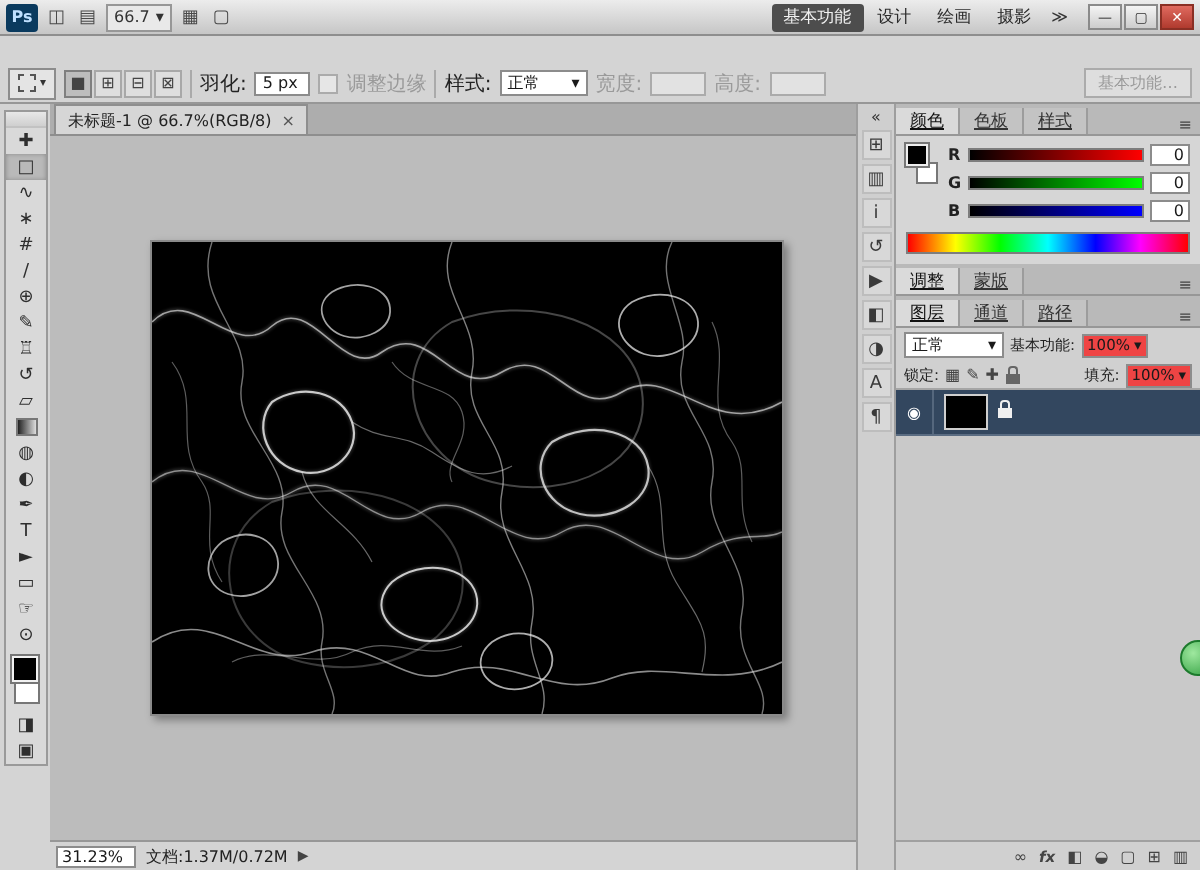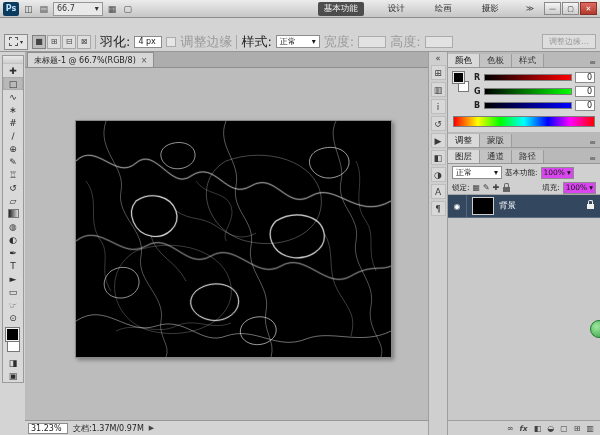--- a/index.html
+++ b/index.html
@@ -6,22 +6,22 @@
   .app{position:relative;width:600px;height:435px;overflow:hidden;background:#d4d4d4;
        font-family:"DejaVu Sans","Liberation Sans",sans-serif;font-size:9px;color:#1a1a1a;
        -webkit-font-smoothing:antialiased;}
   
   .titlebar{position:absolute;top:0;left:0;right:0;height:18px;background:linear-gradient(#ececec,#c6c6c6);
             border-bottom:1px solid #8e8e8e;display:flex;align-items:center;gap:3px;padding:0 3px;box-sizing:border-box;}
   .pslogo{width:16px;height:14px;background:#0a3a5e;color:#bfe0ff;font-size:8px;font-weight:bold;
           display:flex;align-items:center;justify-content:center;border-radius:2px;flex:none;}
   .tb-icon{font-size:9px;color:#4a4a4a;padding:0 2px;flex:none;}
   .zoombox{background:#e9e9e9;border:1px solid #979797;padding:0 3px;font-size:8px;height:12px;
-           display:flex;align-items:center;gap:20px;color:#333;flex:none;}
-  .ws-wrap{margin-left:auto;display:flex;align-items:center;gap:18px;}
+           display:flex;align-items:center;gap:3px;color:#333;flex:none;}
+  .ws-wrap{margin-left:auto;display:flex;align-items:center;gap:1px;}
   .ws{padding:1px 6px;font-size:8.5px;color:#2a2a2a;}
   .ws.active{background:#4d4d4d;color:#f0f0f0;border-radius:2px;}
   .ws-overflow{font-size:8px;color:#333;padding:0 3px;}
   .winbtns{display:flex;gap:1px;margin-left:4px;}
   .winbtn{width:17px;height:13px;border:1px solid #8a8a8a;background:linear-gradient(#f4f4f4,#cdcdcd);
           font-size:7px;display:flex;align-items:center;justify-content:center;color:#333;box-sizing:border-box;}
   .winbtn.close{background:linear-gradient(#e06a5f,#b03a2e);color:#fff;border-color:#8a2f24;}
   
   .menubar{position:absolute;top:18px;left:0;right:0;height:14px;background:#d6d6d6;display:flex;
            align-items:center;padding:0 4px;border-bottom:1px solid #bdbdbd;box-sizing:border-box;}
@@ -29,21 +29,21 @@
   
   .optionsbar{position:absolute;top:32px;left:0;right:0;height:20px;background:#d4d4d4;border-bottom:1px solid #979797;
               display:flex;align-items:center;gap:4px;padding:0 4px;box-sizing:border-box;}
   .preset-chip{width:22px;height:14px;border:1px solid #8c8c8c;background:#e4e4e4;display:flex;align-items:center;
                justify-content:center;gap:2px;font-size:6px;color:#333;}
   .dashed-sq{width:7px;height:7px;border:1px dashed #555;}
   .selmode{display:flex;gap:1px;}
   .selmode span{width:14px;height:14px;border:1px solid #a8a8a8;background:#dedede;display:flex;align-items:center;
                 justify-content:center;font-size:8px;color:#444;box-sizing:border-box;}
   .selmode span.active{background:#bdbdbd;border-color:#7f7f7f;}
-  .opt-label{font-size:13px;color:#222;}
+  .opt-label{font-size:10px;color:#222;}
   .opt-label.dim{color:#9a9a9a;}
   .opt-input{width:28px;height:12px;border:1px solid #8c8c8c;background:#fff;font-size:8px;display:flex;
              align-items:center;padding:0 3px;box-sizing:border-box;}
   .opt-input.dim{background:#e2e2e2;color:#9a9a9a;border-color:#ababab;}
   .opt-select{min-width:44px;height:13px;border:1px solid #8c8c8c;background:#fff;font-size:8px;display:flex;
               align-items:center;justify-content:space-between;padding:0 3px;box-sizing:border-box;}
   .checkbox{width:8px;height:8px;border:1px solid #ababab;background:#e6e6e6;}
   .vsep{width:1px;height:14px;background:#aaa;}
   .refine-btn{margin-left:auto;border:1px solid #ababab;background:#dedede;color:#9a9a9a;font-size:8px;
               padding:1px 6px;}
@@ -78,21 +78,21 @@
   .dockstrip{position:absolute;left:428px;top:52px;width:19px;bottom:0;background:#cfcfcf;border-left:1px solid #9e9e9e;
              display:flex;flex-direction:column;align-items:center;box-sizing:border-box;}
   .dock-collapse{height:12px;font-size:8px;color:#333;display:flex;align-items:center;}
   .dock-icon{width:15px;height:15px;margin:1px 0;display:flex;align-items:center;justify-content:center;
              font-size:9px;color:#3a3a3a;border:1px solid #bdbdbd;background:#d8d8d8;box-sizing:border-box;}
   
   .paneldock{position:absolute;left:447px;top:52px;right:0;bottom:0;background:#d0d0d0;border-left:1px solid #9e9e9e;
              display:flex;flex-direction:column;box-sizing:border-box;}
   .pgroup-header{display:flex;align-items:flex-end;height:15px;background:#b9b9b9;border-bottom:1px solid #979797;flex:none;}
   .ptab{padding:1px 7px 1px;font-size:8.5px;background:#c3c3c3;border-right:1px solid #9c9c9c;color:#333;height:13px;
-        box-sizing:border-box;display:flex;align-items:center;}
+        box-sizing:border-box;display:flex;align-items:center;text-decoration:underline;}
   .ptab.active{background:#dadada;color:#111;}
   .pmenu{margin-left:auto;padding:0 4px;font-size:8px;color:#444;}
   .color-body{padding:4px 5px 5px;background:#d6d6d6;flex:none;display:flex;gap:5px;}
   .mini-swatches{position:relative;width:16px;height:24px;flex:none;}
   .mini-fg{position:absolute;left:0;top:0;width:9px;height:9px;background:#000;border:1px solid #eee;outline:1px solid #777;z-index:2;}
   .mini-bg{position:absolute;right:0;bottom:4px;width:9px;height:9px;background:#fff;border:1px solid #777;}
   .sliders{flex:1;display:flex;flex-direction:column;gap:3px;}
   .chan-row{display:flex;align-items:center;gap:3px;}
   .chan-label{width:7px;font-size:8px;font-weight:bold;color:#222;}
   .chan-track{flex:1;height:7px;border:1px solid #7d7d7d;box-sizing:border-box;}
@@ -102,21 +102,21 @@
   .chan-value{width:20px;height:11px;background:#fff;border:1px solid #8c8c8c;font-size:8px;display:flex;
               align-items:center;justify-content:flex-end;padding:0 2px;box-sizing:border-box;}
   .spectrum-wrap{padding:0 5px 5px;background:#d6d6d6;flex:none;}
   .spectrum{height:9px;border:1px solid #7d7d7d;
             background:linear-gradient(90deg,#f00 0%,#ff0 17%,#0f0 33%,#0ff 50%,#00f 67%,#f0f 83%,#f00 100%);}
   .blend-row{display:flex;align-items:center;gap:3px;padding:2px 4px;height:17px;box-sizing:border-box;
              background:#d0d0d0;flex:none;}
   .blend-select{width:50px;height:13px;background:#fff;border:1px solid #8c8c8c;font-size:8px;display:flex;
                 align-items:center;justify-content:space-between;padding:0 3px;box-sizing:border-box;}
   .tiny-label{font-size:7.5px;color:#222;white-space:nowrap;}
-  .tiny-value{height:12px;background:#d946ef;border:1px solid #8c8c8c;font-size:7.5px;display:flex;align-items:center;
+  .tiny-value{height:12px;background:#ef4444;border:1px solid #8c8c8c;font-size:7.5px;display:flex;align-items:center;
               padding:0 2px;gap:2px;box-sizing:border-box;}
   .lock-row{display:flex;align-items:center;gap:3px;padding:0 4px;height:14px;background:#d0d0d0;flex:none;
             border-bottom:1px solid #a5a5a5;box-sizing:border-box;}
   .lock-ico{font-size:8px;color:#444;}
   .csslock{position:relative;width:7px;height:5px;background:#666;display:inline-block;margin-top:3px;}
   .csslock:before{content:"";position:absolute;top:-4px;left:1px;width:3px;height:3px;border:1px solid #666;
                   border-bottom:none;border-radius:2px 2px 0 0;}
   .csslock.white{background:#f0f0f0;}
   .csslock.white:before{border-color:#f0f0f0;}
   .layerlist{flex:1;background:#c9c9c9;overflow:hidden;}
@@ -170,34 +170,34 @@
       <span>▾</span>
     </span>
     <span class="selmode">
       <span class="active">■</span>
       <span>⊞</span>
       <span>⊟</span>
       <span>⊠</span>
     </span>
     <span class="vsep"></span>
     <span class="opt-label">羽化:</span>
-    <span class="opt-input">4 px</span>
+    <span class="opt-input">5 px</span>
     <span class="checkbox"></span>
     <span class="opt-label dim">调整边缘</span>
     <span class="vsep"></span>
     <span class="opt-label">样式:</span>
     <span class="opt-select">
       <span>正常</span>
       <span>▾</span>
     </span>
     <span class="opt-label dim">宽度:</span>
     <span class="opt-input dim"></span>
     <span class="opt-label dim">高度:</span>
     <span class="opt-input dim"></span>
-    <span class="refine-btn">调整边缘…</span>
+    <span class="refine-btn">基本功能…</span>
   </div>
 
   <div class="toolbox">
     <div class="tb-grip"></div>
     <div class="tool">
         <span>✚</span>
       </div>
     <div class="tool active">
         <span>□</span>
       </div>
@@ -310,21 +310,21 @@
           <path stroke-width="0.6" opacity="0.4" d="M10,60 C25,80 10,100 25,120 C35,135 22,150 35,170"></path>
           <path stroke-width="0.6" opacity="0.4" d="M120,60 C130,75 150,70 155,85 C160,100 145,110 150,120"></path>
           <path stroke-width="0.6" opacity="0.4" d="M40,210 C60,200 80,215 100,205 C120,196 135,210 155,202"></path>
           <path stroke-width="1.0" opacity="0.3" d="M150,40 C190,25 240,40 245,75 C250,110 210,130 170,120 C130,110 115,60 150,40 Z"></path>
           <path stroke-width="1.0" opacity="0.25" d="M60,130 C100,115 150,130 155,165 C160,200 115,220 75,210 C35,200 25,150 60,130 Z"></path>
         </g>
       </svg>
     </div>
     <div class="statusbar">
       <span class="status-zoom">31.23%</span>
-      <span class="status-doc">文档:1.37M/0.97M</span>
+      <span class="status-doc">文档:1.37M/0.72M</span>
       <span class="status-arrow">▶</span>
     </div>
   </div>
 
   <div class="dockstrip">
     <span class="dock-collapse">«</span>
     <span class="dock-icon">⊞</span>
     <span class="dock-icon">▥</span>
     <span class="dock-icon">i</span>
     <span class="dock-icon">↺</span>
@@ -404,21 +404,20 @@
         <span>100%</span>
         <span>▾</span>
       </span>
     </div>
     <div class="layerlist">
       <div class="layer-row">
         <span class="eye-cell">
           <span class="eye">◉</span>
         </span>
         <span class="layer-thumb"></span>
-        <span class="layer-name">背景</span>
         <span class="layer-lockwrap">
           <span class="csslock white"></span>
         </span>
       </div>
     </div>
     <div class="layers-footer">
       <span class="foot-icon">∞</span>
       <span class="foot-icon fx">fx</span>
       <span class="foot-icon">◧</span>
       <span class="foot-icon">◒</span>

